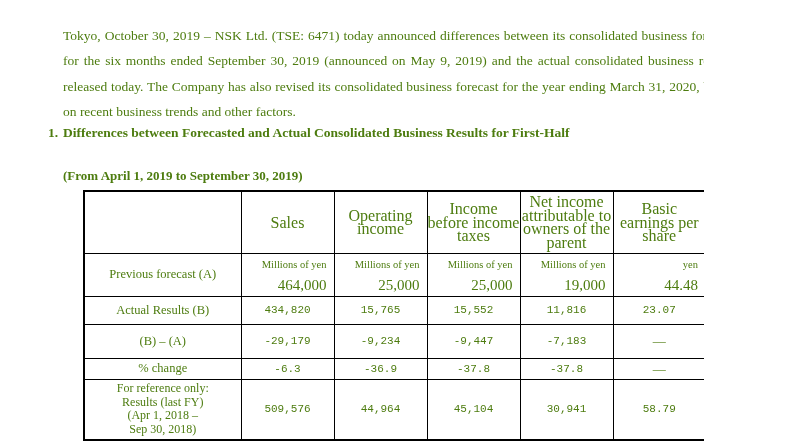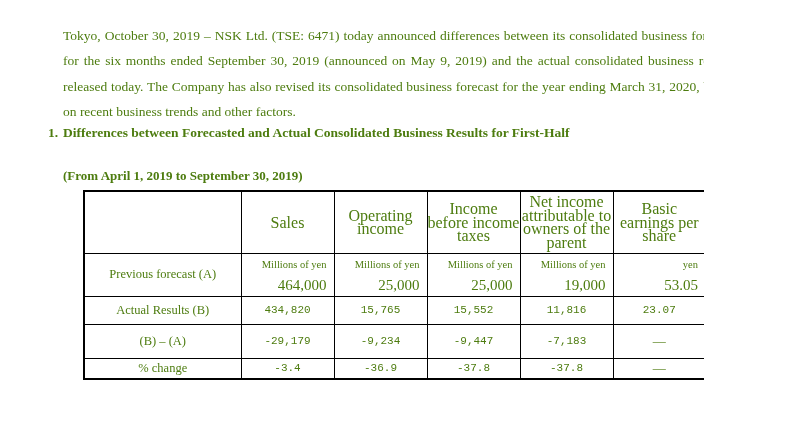--- a/index.html
+++ b/index.html
@@ -150,21 +150,21 @@
         <td class="uv">
           <div class="unit">Millions of yen</div>
           <div class="uval">25,000</div>
         </td>
         <td class="uv">
           <div class="unit">Millions of yen</div>
           <div class="uval">19,000</div>
         </td>
         <td class="uv">
           <div class="unit">yen</div>
-          <div class="uval">53.05</div>
+          <div class="uval">44.48</div>
         </td>
       </tr>
 
       <tr style="height:28px">
         <td class="lbl">Actual Results (B)</td>
         <td class="val">434,820</td>
         <td class="val">15,765</td>
         <td class="val">15,552</td>
         <td class="val">11,816</td>
         <td class="val">23.07</td>
@@ -174,25 +174,33 @@
         <td class="lbl">(B) – (A)</td>
         <td class="val">-29,179</td>
         <td class="val">-9,234</td>
         <td class="val">-9,447</td>
         <td class="val">-7,183</td>
         <td class="dash">—</td>
       </tr>
 
       <tr style="height:21px">
         <td class="lbl">% change</td>
-        <td class="val">-3.4</td>
+        <td class="val">-6.3</td>
         <td class="val">-36.9</td>
         <td class="val">-37.8</td>
         <td class="val">-37.8</td>
         <td class="dash">—</td>
       </tr>
 
+      <tr style="height:61px">
+        <td class="reflbl"><span>For reference only:</span><br><span>Results (last FY)</span><br><span>(Apr 1, 2018 –</span><br><span>Sep 30, 2018)</span></td>
+        <td class="val">509,576</td>
+        <td class="val">44,964</td>
+        <td class="val">45,104</td>
+        <td class="val">30,941</td>
+        <td class="val">58.79</td>
+      </tr>
     </tbody>
   </table>
 
   <div class="edge-line"></div>
 
 </div>
 
 </body></html>

